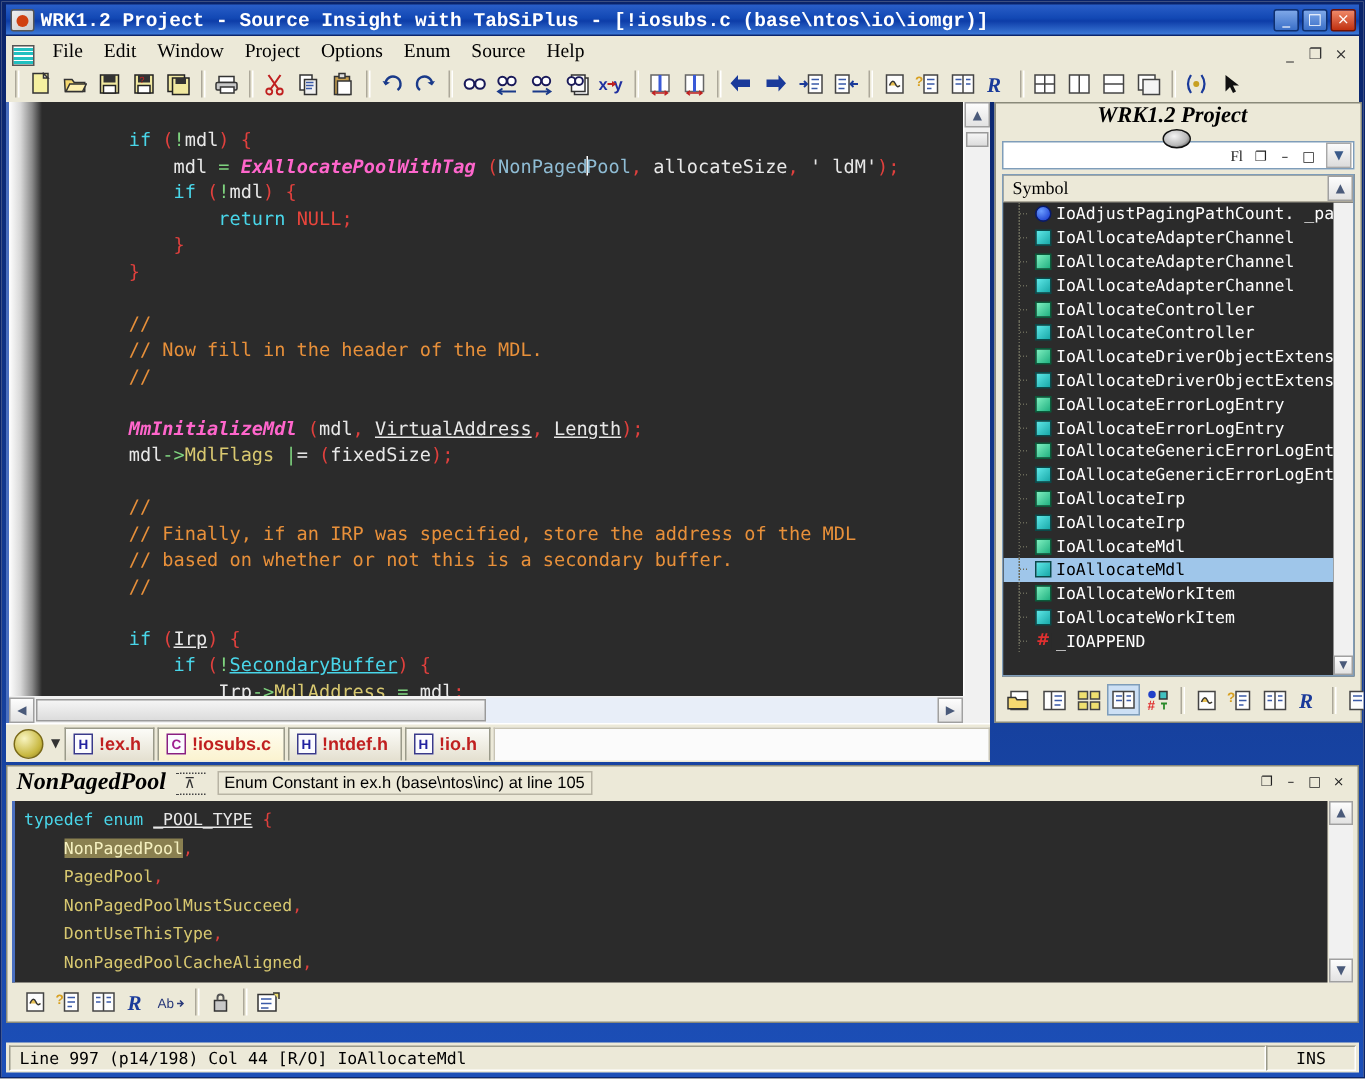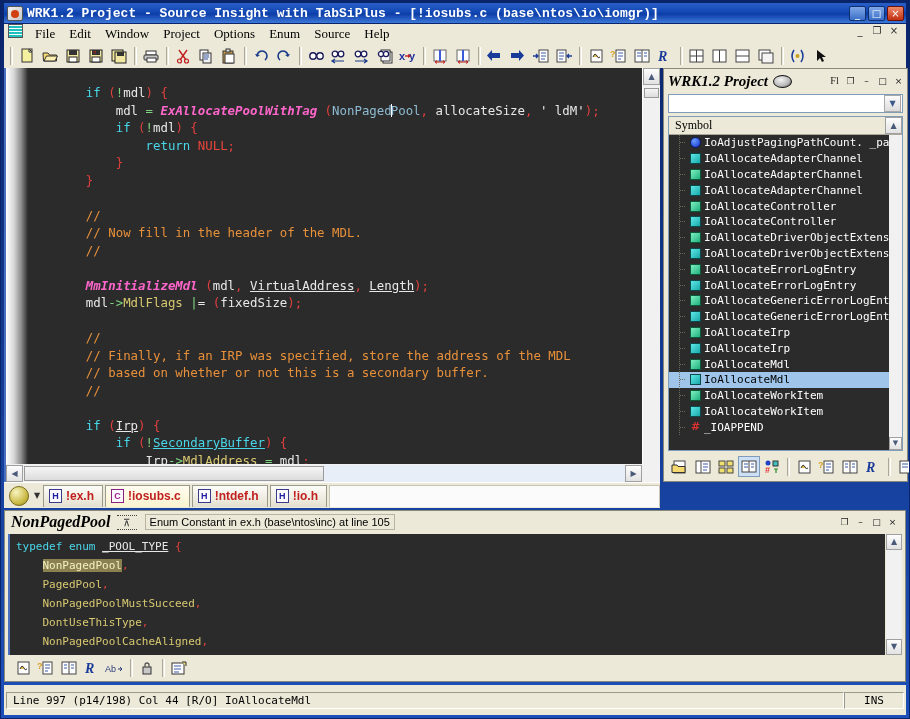--- a/index.html
+++ b/index.html
@@ -49,21 +49,21 @@
     border: 1px solid #10306f; border-radius: 2px;
     color: #fff; font-size: 10px; line-height: 13px; text-align: center;
     font-family: "DejaVu Sans", sans-serif;
   }
   .win-btn.close { background: linear-gradient(to bottom,#f08a6a,#c03010); border-color:#701000; }
 
   
   .menubar {
     position: absolute; left: 3px; top: 23px; right: 3px; height: 20px;
     background: #ece9d8;
-    display: flex; align-items: flex-start;
+    display: flex; align-items: flex-end;
   }
   .mdi-icon {
     width: 15px; height: 14px; margin: 0 5px 0 4px;
     background: repeating-linear-gradient(0deg,#20c0c0 0 2px,#ffffff 2px 3px);
     border: 1px solid #555;
   }
   .menu-item {
     padding: 2px 7px; color: #000;
     font-family: "Liberation Serif", serif; font-size: 13px;
     white-space: nowrap;
@@ -182,21 +182,21 @@
     font-family:"Liberation Sans",sans-serif; font-weight:bold;
   }
   .tab-ico.c { border-color:#8a2080; color:#a02090; }
   .tab-rest { flex:1; height:22px; background:#fbfbfb; border:1px solid #c8c4b4; border-bottom:none; }
 
   
   .proj-win {
     position: absolute; left: 662px; top: 67px; width: 245px; height: 414px;
     background: #ece9d8; border: 1px solid #8a8a7a;
   }
-  .proj-head { height: 24px; display:flex; align-items:center; padding: 0 2px 0 4px; }
+  .proj-head { height: 24px; display:flex; align-items:center; padding: 0 12px 0 4px; flex-direction: column; }
   .proj-title {
     font-family: "Liberation Serif", serif; font-style: italic;
     font-weight: bold; font-size: 15px; color:#000; white-space:nowrap;
   }
   .proj-globe {
     width:19px;height:13px;margin-left:5px;border-radius:50%;
     background: radial-gradient(ellipse at 40% 35%,#f4f4f4,#b8b8b8 60%,#2a2a2a);
     border:1px solid #111; flex:0 0 auto;
   }
   .proj-head-btns { margin-left:auto; display:flex; align-items:center; gap:3px; }
@@ -310,21 +310,21 @@
     font-family:"DejaVu Sans",sans-serif;
   }
   .ctx-vscroll .a.bot { position:absolute; bottom:0; }
   .ctx-toolbar {
     position:absolute; left:2px; right:2px; bottom:1px; height:24px;
     background:#ece9d8; display:flex; align-items:center; padding-left:5px;
   }
 
   
   .statusbar {
-    position:absolute; left:3px; right:3px; bottom:3px; height:30px;
+    position:absolute; left:3px; right:3px; bottom:3px; height:20px;
     background:#ece9d8; display:flex; align-items:center; gap:0; padding:0 2px;
   }
   .status-cell {
     height:17px; border:1px solid #fff; border-top-color:#9a9a8a; border-left-color:#9a9a8a;
     background:#ece9d8; display:flex; align-items:center; padding:0 6px;
     font-family:"DejaVu Sans Mono", monospace; font-size:11px; color:#000;
   }
   .status-main { flex:1; }
   .status-ins { width:60px; justify-content:center; }
 </style>

